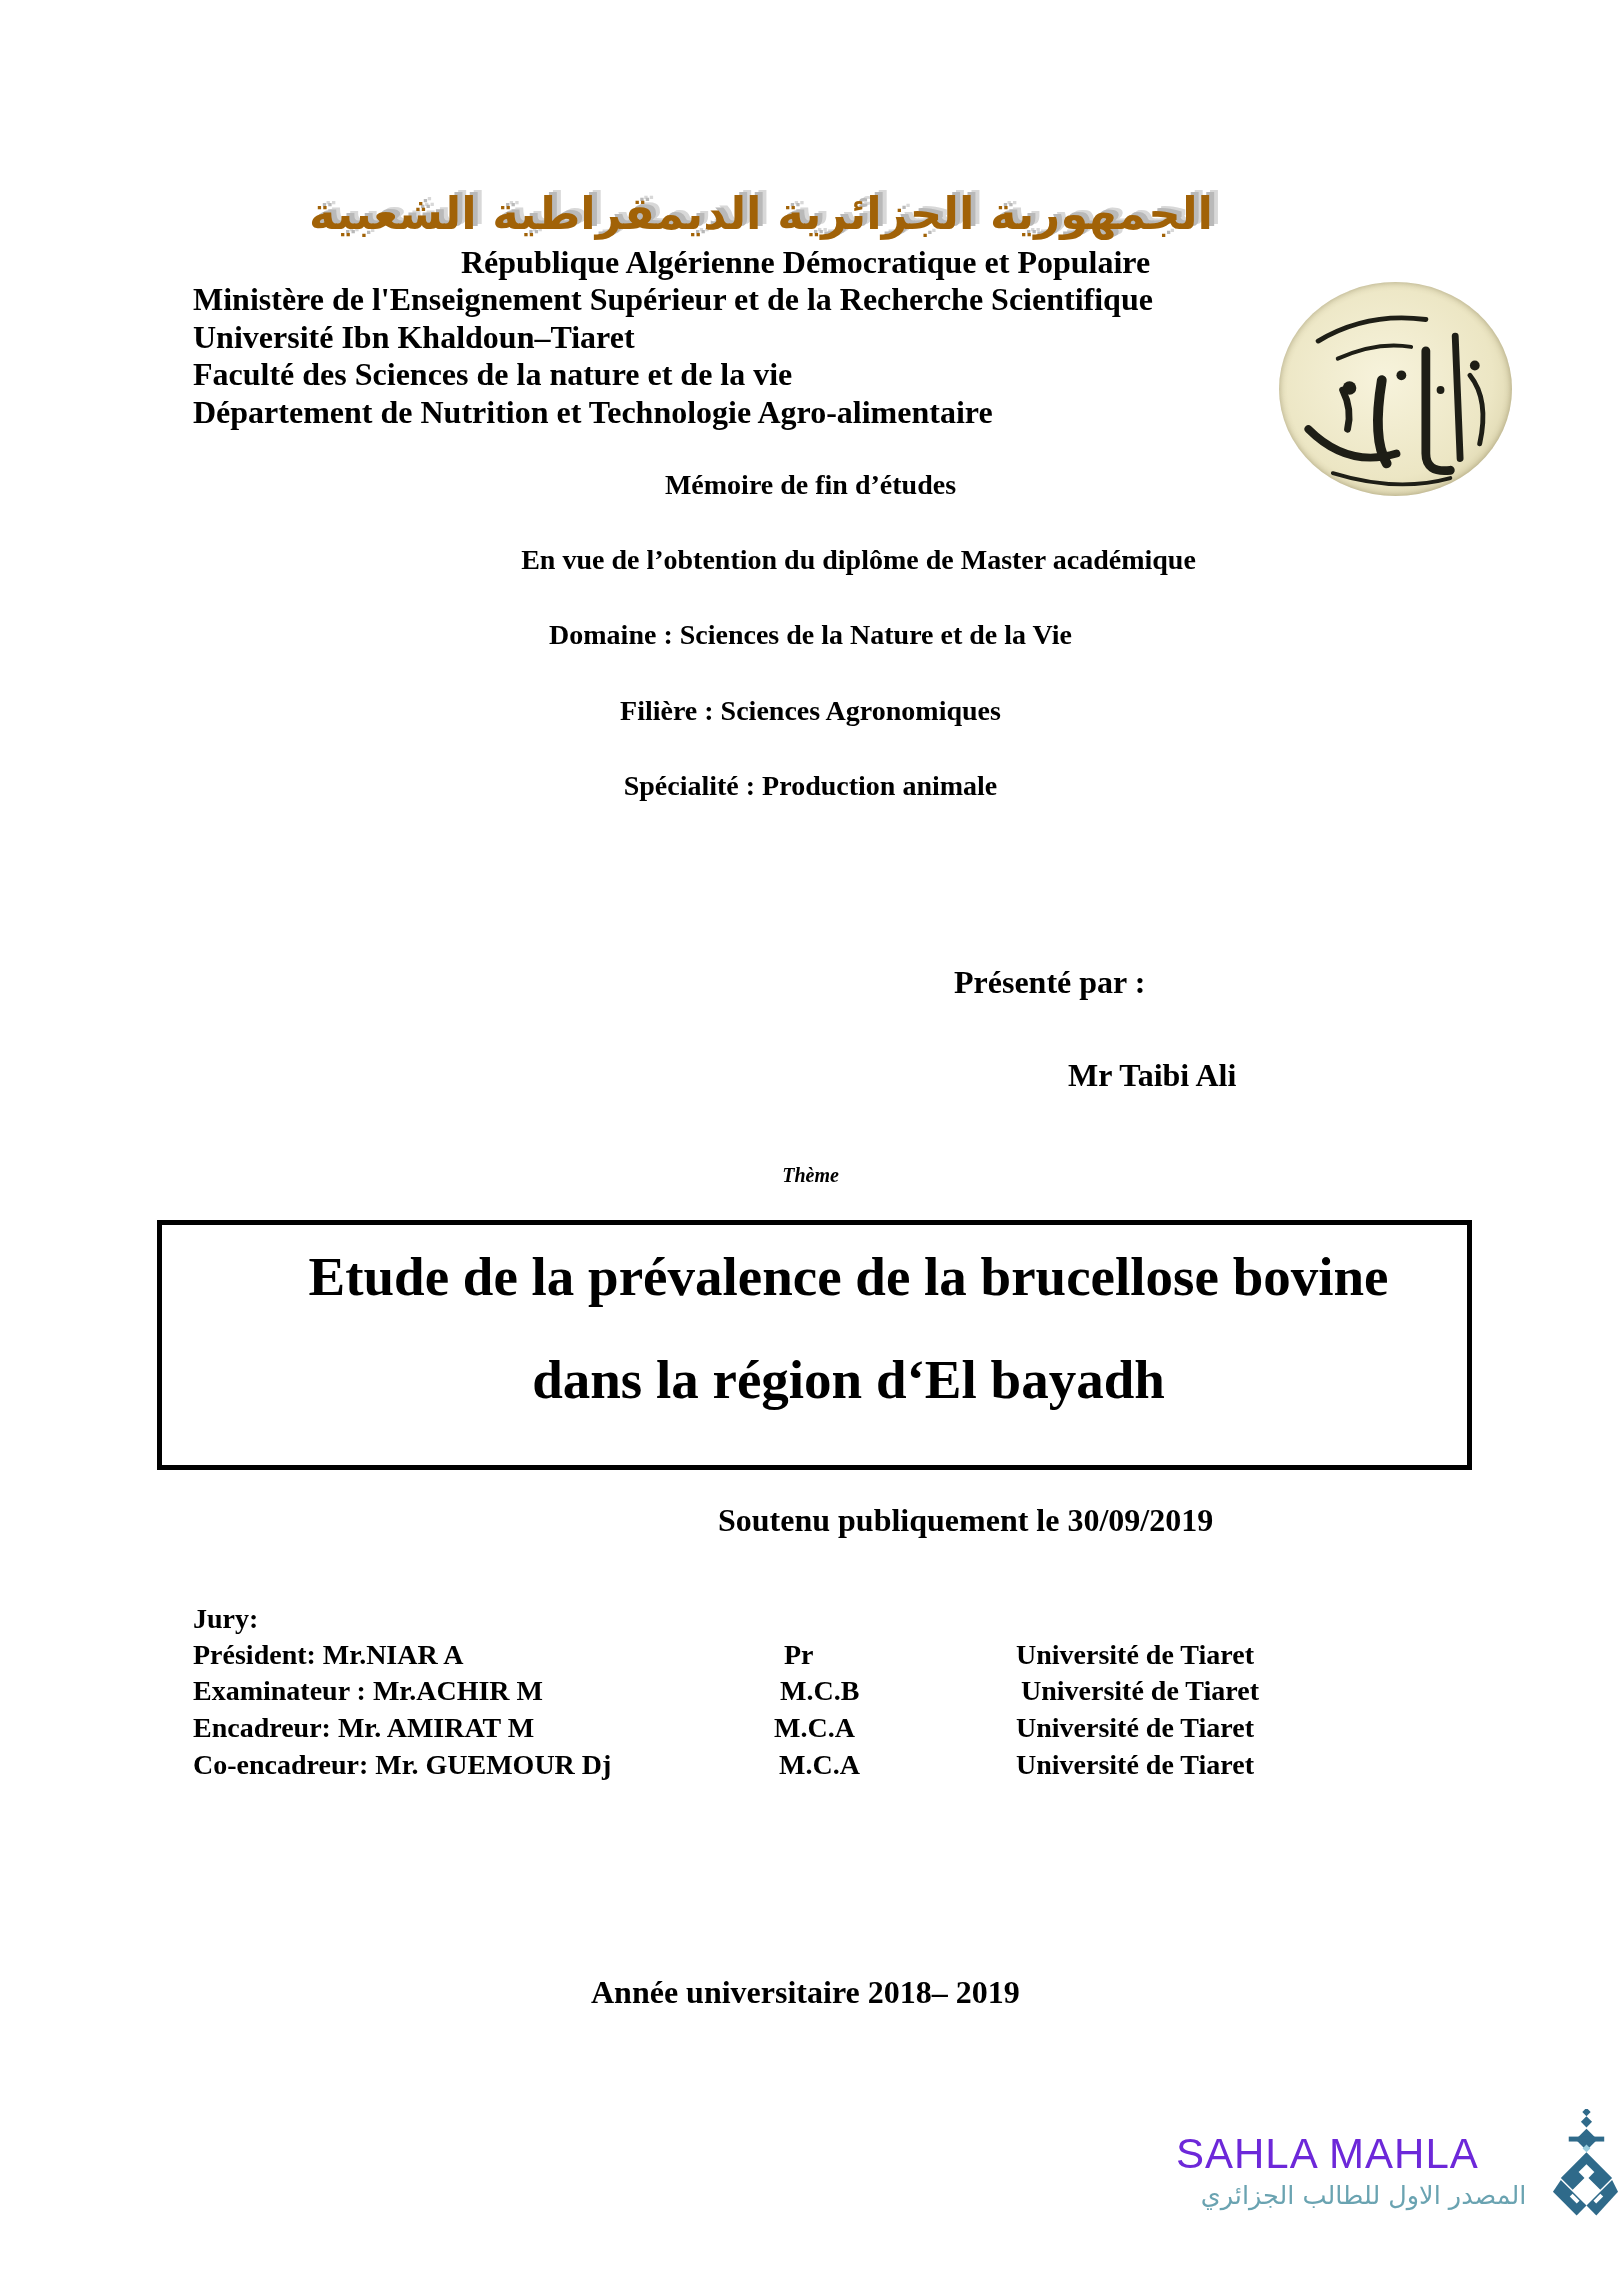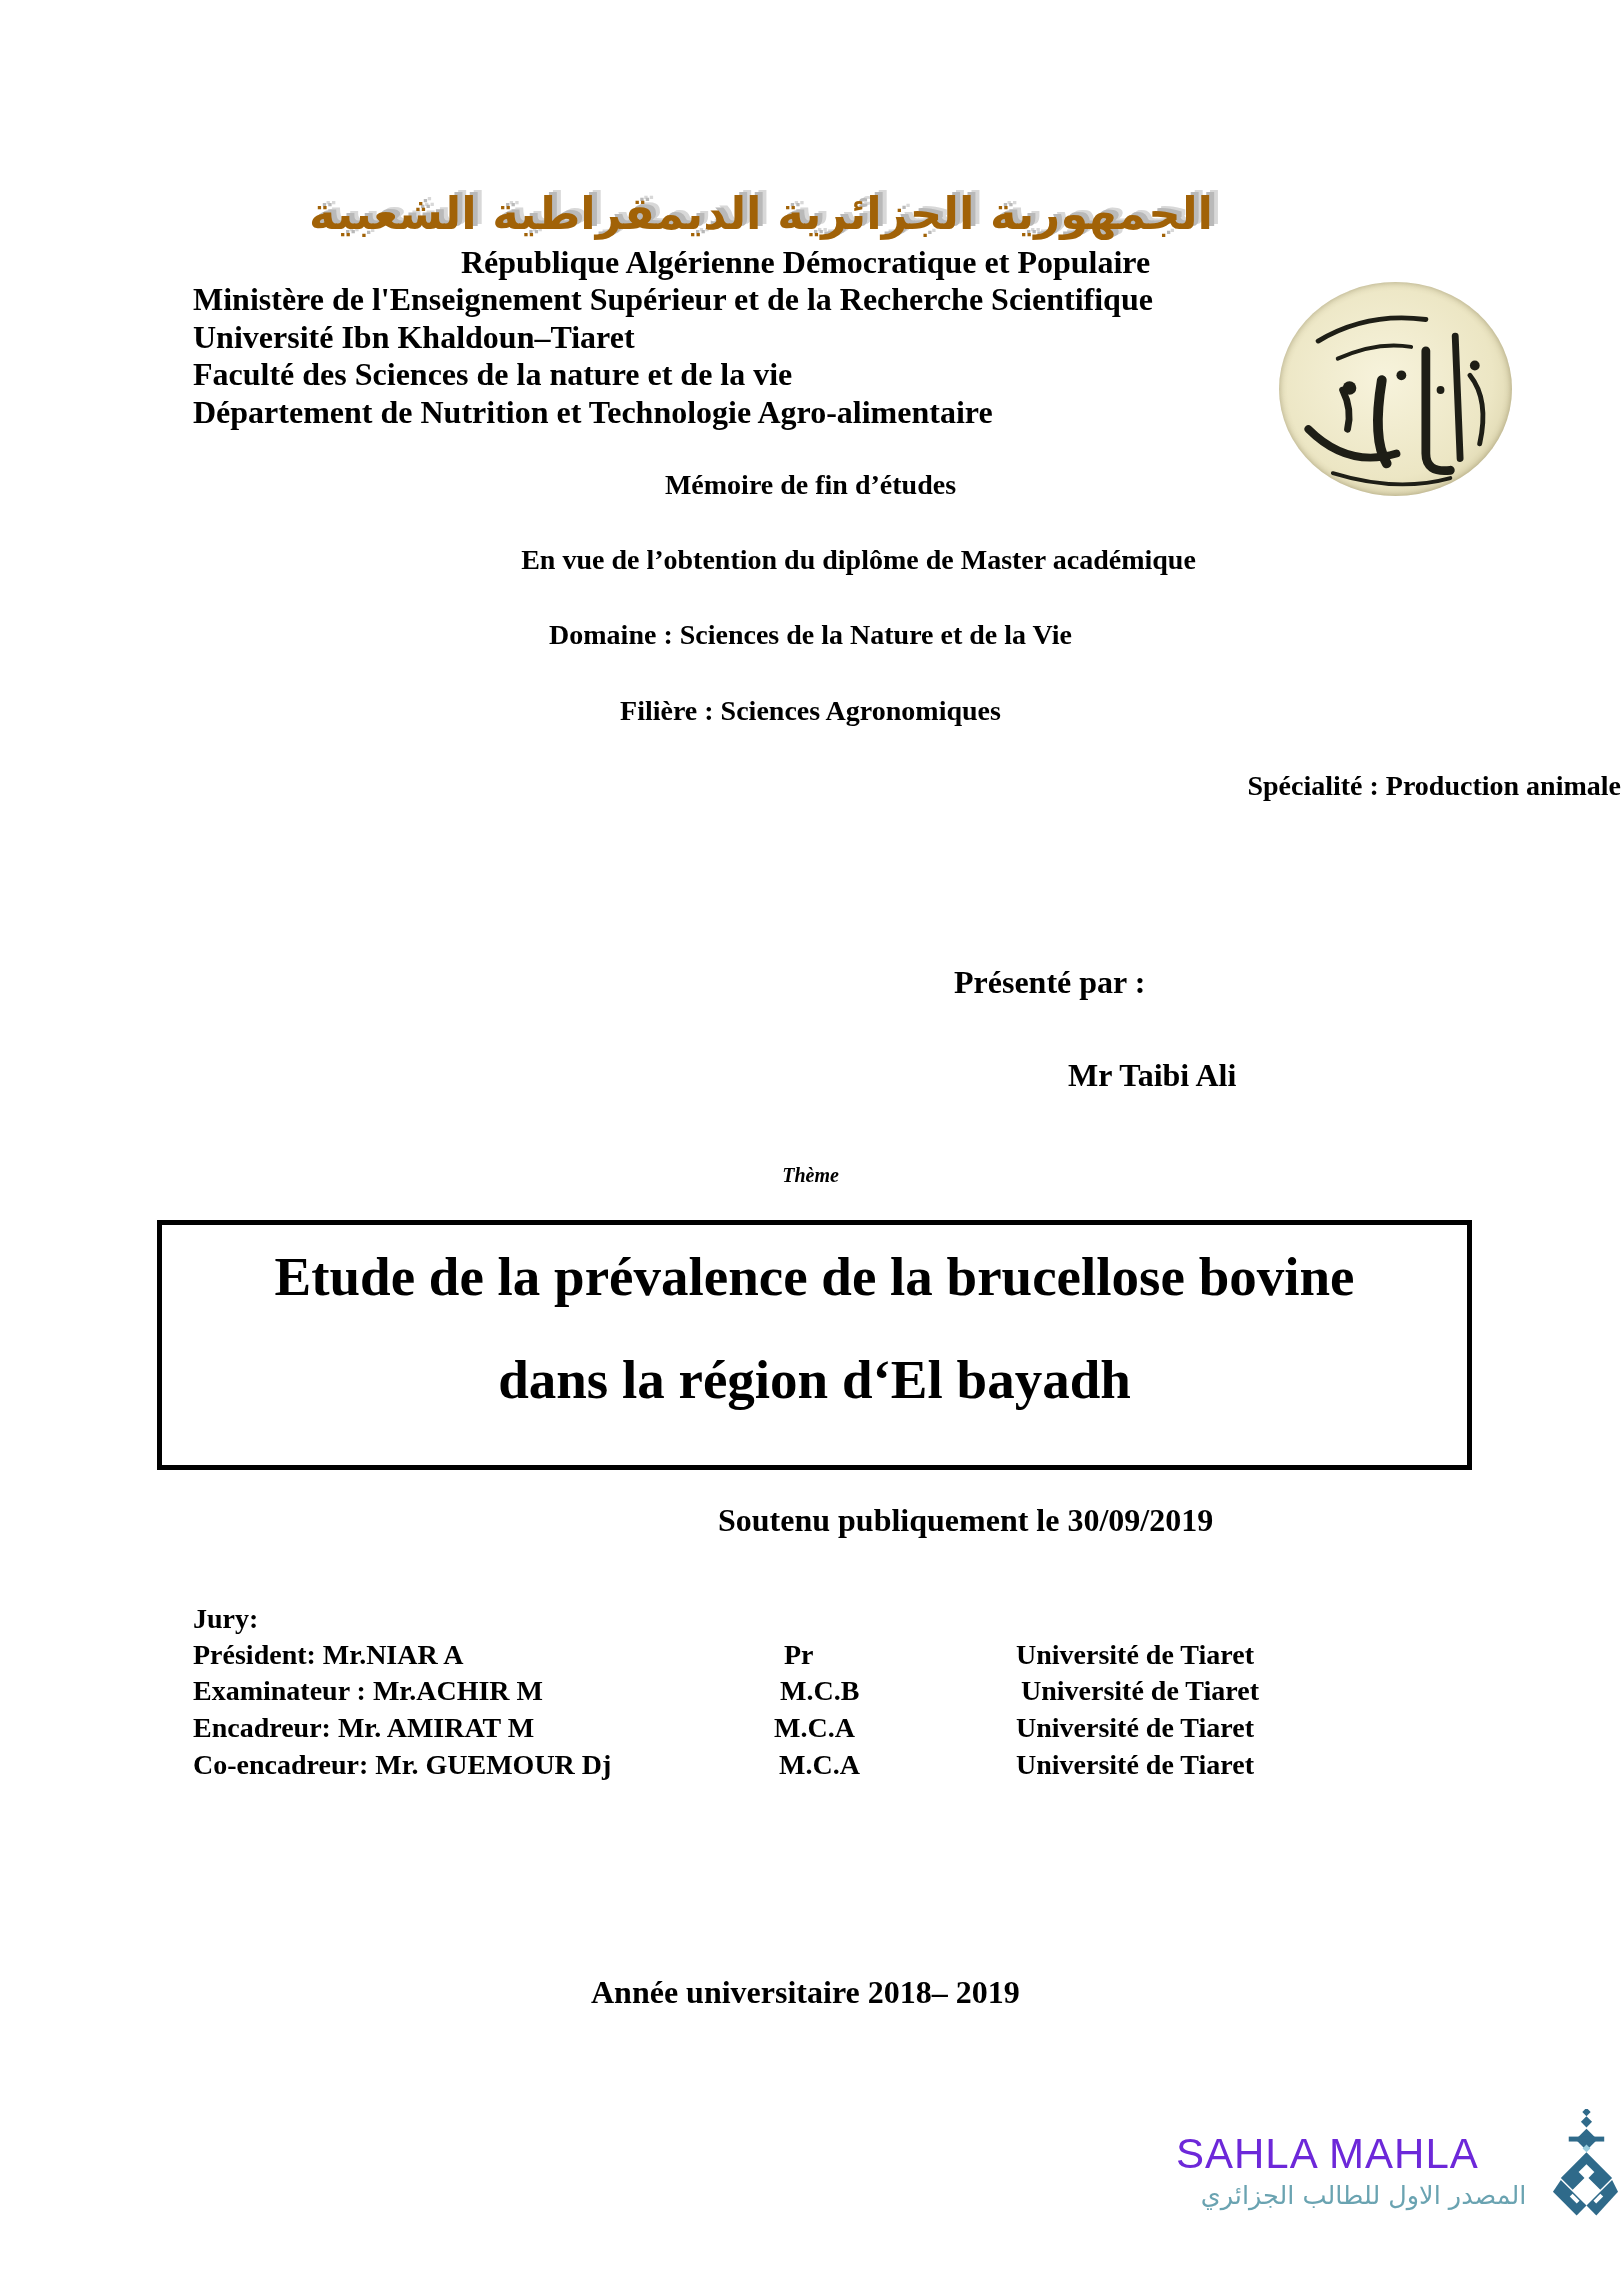--- a/index.html
+++ b/index.html
@@ -14,21 +14,21 @@
     .center-line { left: 0; width: 1621px; text-align: center; font-size: 28px; font-weight: bold; }
     .logo { left: 1279px; top: 282px; width: 233px; height: 214px; border-radius: 50%;
       background: radial-gradient(ellipse at 45% 45%, #f7f3dc 0%, #ece6c4 60%, #d8d0a8 85%, #c9c19a 100%);
       box-shadow: inset 0 0 7.8px rgba(90,80,40,0.45); overflow: hidden; }
     .logo svg { width: 100%; height: 100%; display: block; }
     .theme-label { left: 0; width: 1621px; text-align: center; top: 1164px;
       font-size: 20px; font-weight: bold; font-style: italic; }
     .theme-box { left: 157px; top: 1220px; width: 1305px; height: 240px;
       border: 5.9px solid #000; }
     .theme-title { position: absolute; left: 0; width: 100%; text-align: center;
-      font-size: 55px; font-weight: bold; line-height: 63px; }
+      font-size: 55px; font-weight: bold; line-height: 63px; padding-left: 34px; }
     .jury { font-size: 28px; font-weight: bold; line-height: 36px; }
     .footer-brand { left: 1176px; top: 2129px; font-family: Liberation Sans, sans-serif;
       font-size: 42px; letter-spacing: 1px; color: #6d28d9; line-height: 49px; }
     .footer-sub { left: 1179px; top: 2178px; width: 369px; text-align: center;
       font-family: "DejaVu Sans", sans-serif; font-size: 25.5px; color: #6aa3b1;
       direction: rtl; line-height: 35px; }
     .footer-icon { left: 1551px; top: 2109px; width: 69px; height: 108px; }
   </style>
 </head>
 <body>
@@ -60,21 +60,21 @@
       <circle cx="200" cy="85" r="5"></circle>
       <circle cx="165" cy="110" r="4"></circle>
     </g>
   </svg>
 </div>
 
 <div class="abs center-line" style="top:469px;">Mémoire de fin d’études</div>
 <div class="abs center-line" style="top:544px;padding-left:48px;">En vue de l’obtention du diplôme de Master académique</div>
 <div class="abs center-line" style="top:619px;">Domaine : Sciences de la Nature et de la Vie</div>
 <div class="abs center-line" style="top:695px;">Filière : Sciences Agronomiques</div>
-<div class="abs center-line" style="top:770px;text-align:right;">Spécialité : Production animale</div>
+<div class="abs center-line" style="top:770px;">Spécialité : Production animale</div>
 
 <div class="abs hdr" style="left:954px; top:964px;">Présenté par :</div>
 <div class="abs hdr" style="left:1068px; top:1057px;">Mr Taibi Ali</div>
 
 <div class="abs theme-label">Thème</div>
 <div class="abs theme-box">
   <div class="theme-title" style="top:19.6px;">Etude de la prévalence de la brucellose bovine</div>
   <div class="theme-title" style="top:123px;">dans la région d‘El bayadh</div>
 </div>
 

